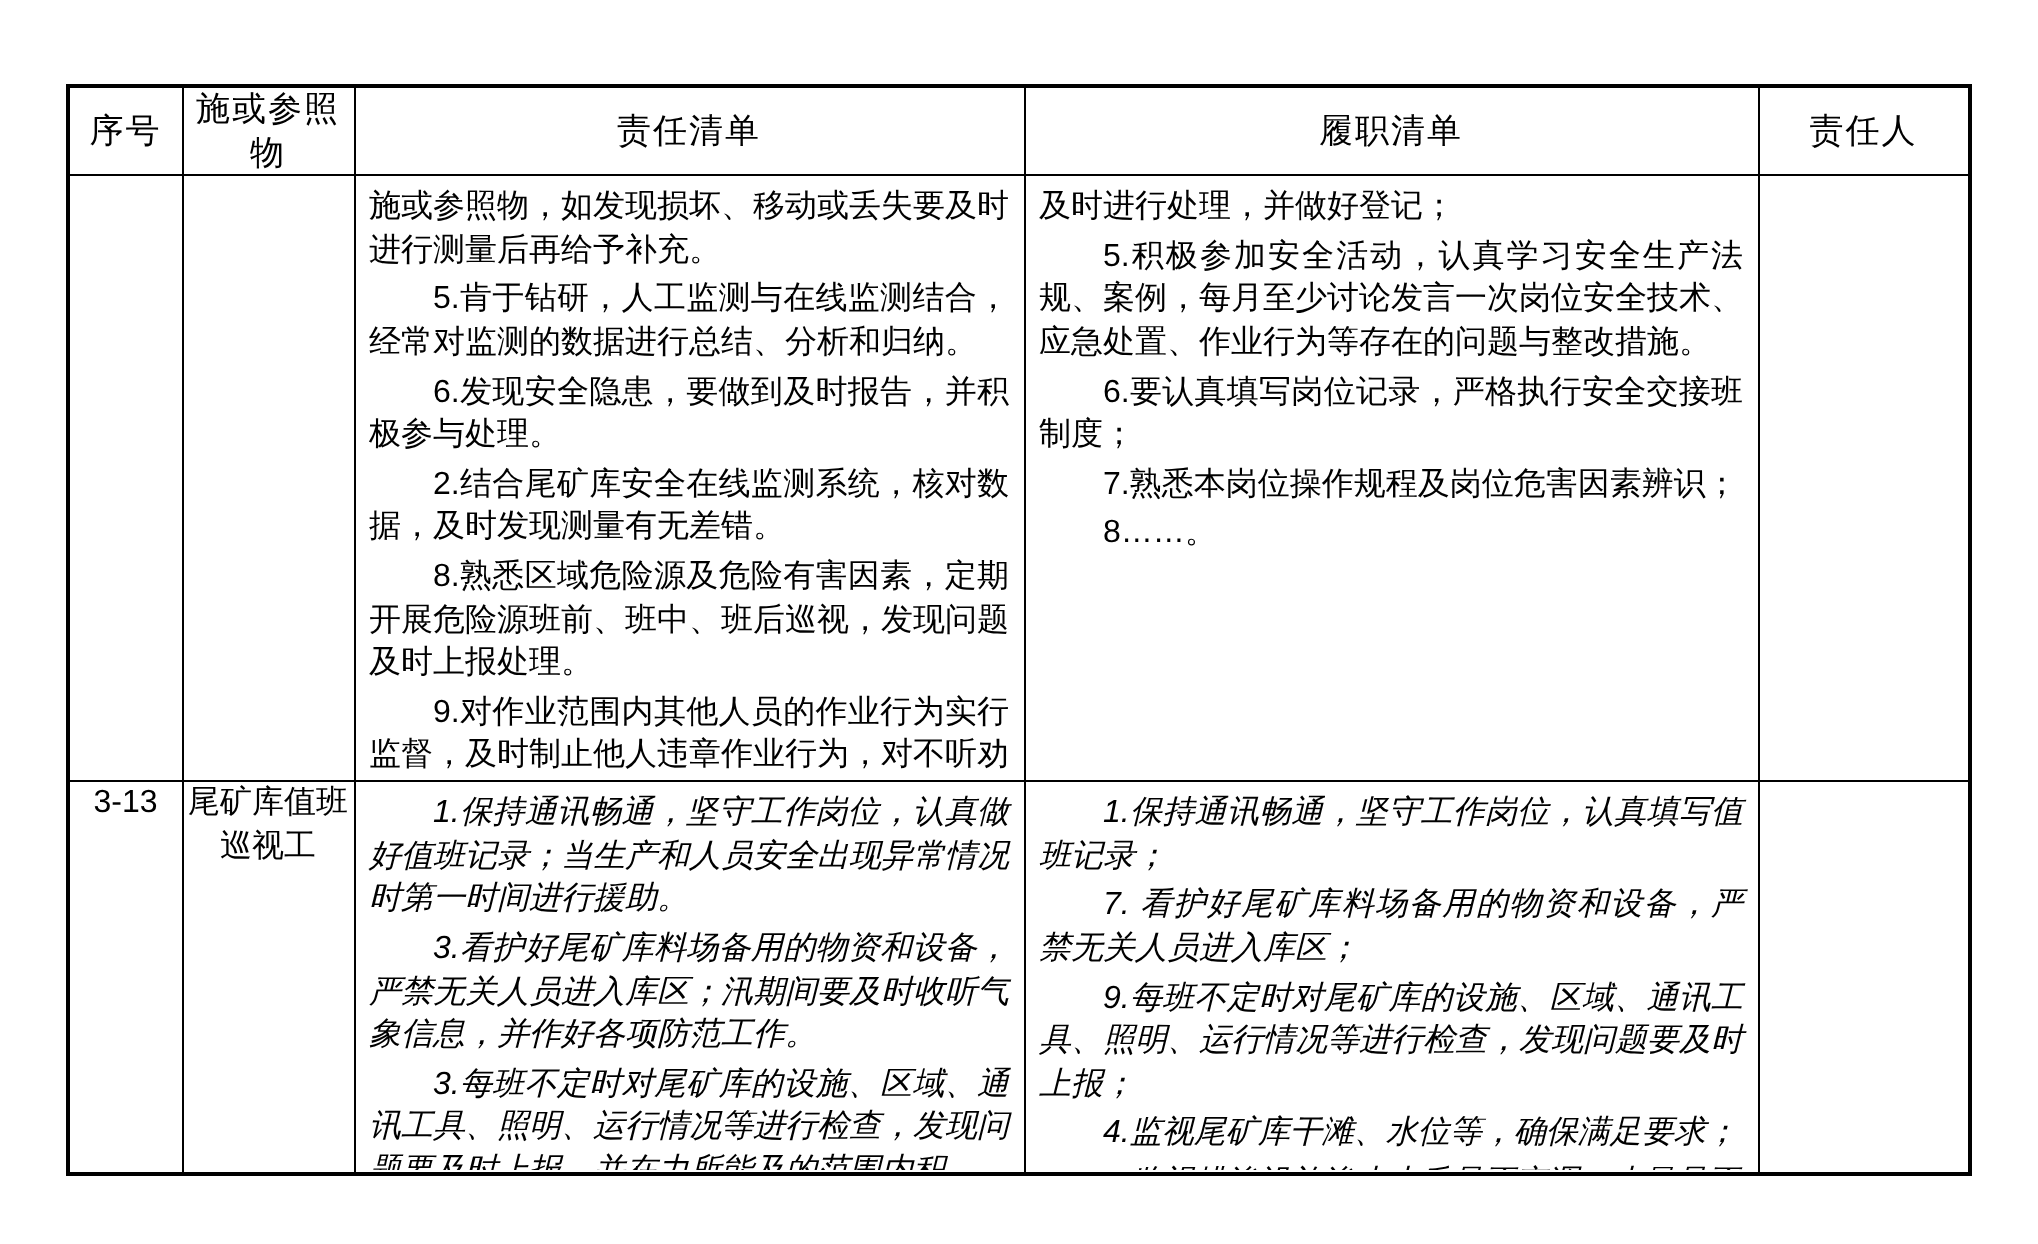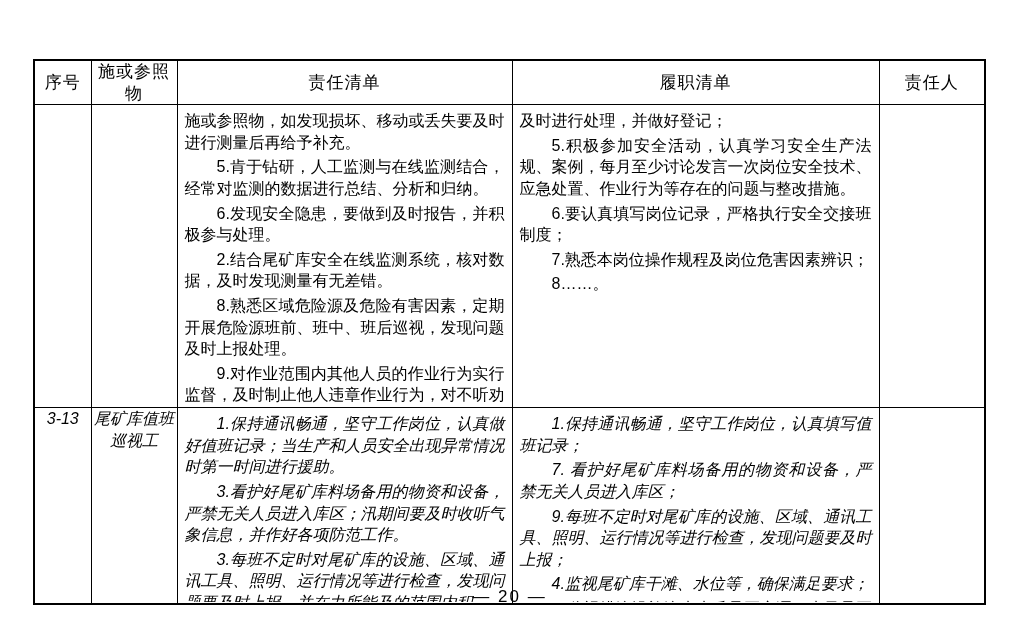--- a/index.html
+++ b/index.html
@@ -12,21 +12,21 @@
     width: 1019px;
     height: 622px;
     background: #ffffff;
     font-family: "Liberation Sans", "DejaVu Sans", sans-serif;
     color: #000000;
     overflow: hidden;
   }
   table.doc-table {
     position: absolute;
     left: 33px;
-    top: 59px;
+    top: 42px;
     width: 951px;
     border-collapse: collapse;
     table-layout: fixed;
     border: 2px solid #000000;
   }
   table.doc-table th,
   table.doc-table td {
     border: 1.5px solid #000000;
     padding: 0;
     vertical-align: top;
@@ -40,21 +40,20 @@
     vertical-align: middle;
     font-size: 17px;
     letter-spacing: 1px;
   }
   tr.body-row-1 { height: 303px; }
   tr.body-row-2 { height: 196px; }
   td.cell-seq, td.cell-position {
     text-align: center;
     vertical-align: middle;
     font-size: 16px;
-    font-style: italic;
   }
   td.cell-position { padding: 0 10px; }
   td.cell-text { vertical-align: top; }
   .cell-clip {
     overflow: hidden;
     padding: 2px 4px 0 4px;
   }
   .clip-r1 { height: 299px; }
   .clip-r2 { height: 192px; font-style: italic; }
   .para {
@@ -139,15 +138,14 @@
             <p class="para">9.每班不定时对尾矿库的设施、区域、通讯工具、照明、运行情况等进行检查，发现问题要及时上报；</p>
             <p class="para">4.监视尾矿库干滩、水位等，确保满足要求；</p>
             <p class="para">5.监视排渗设施渗水水质是否变浑、水量是否</p>
           </div>
         </td>
         <td class="cell-seq"></td>
       </tr>
     </tbody>
   </table>
 
-  <div class="page-footer">— 20 —</div>
 
 </div>
 
 </body></html>

